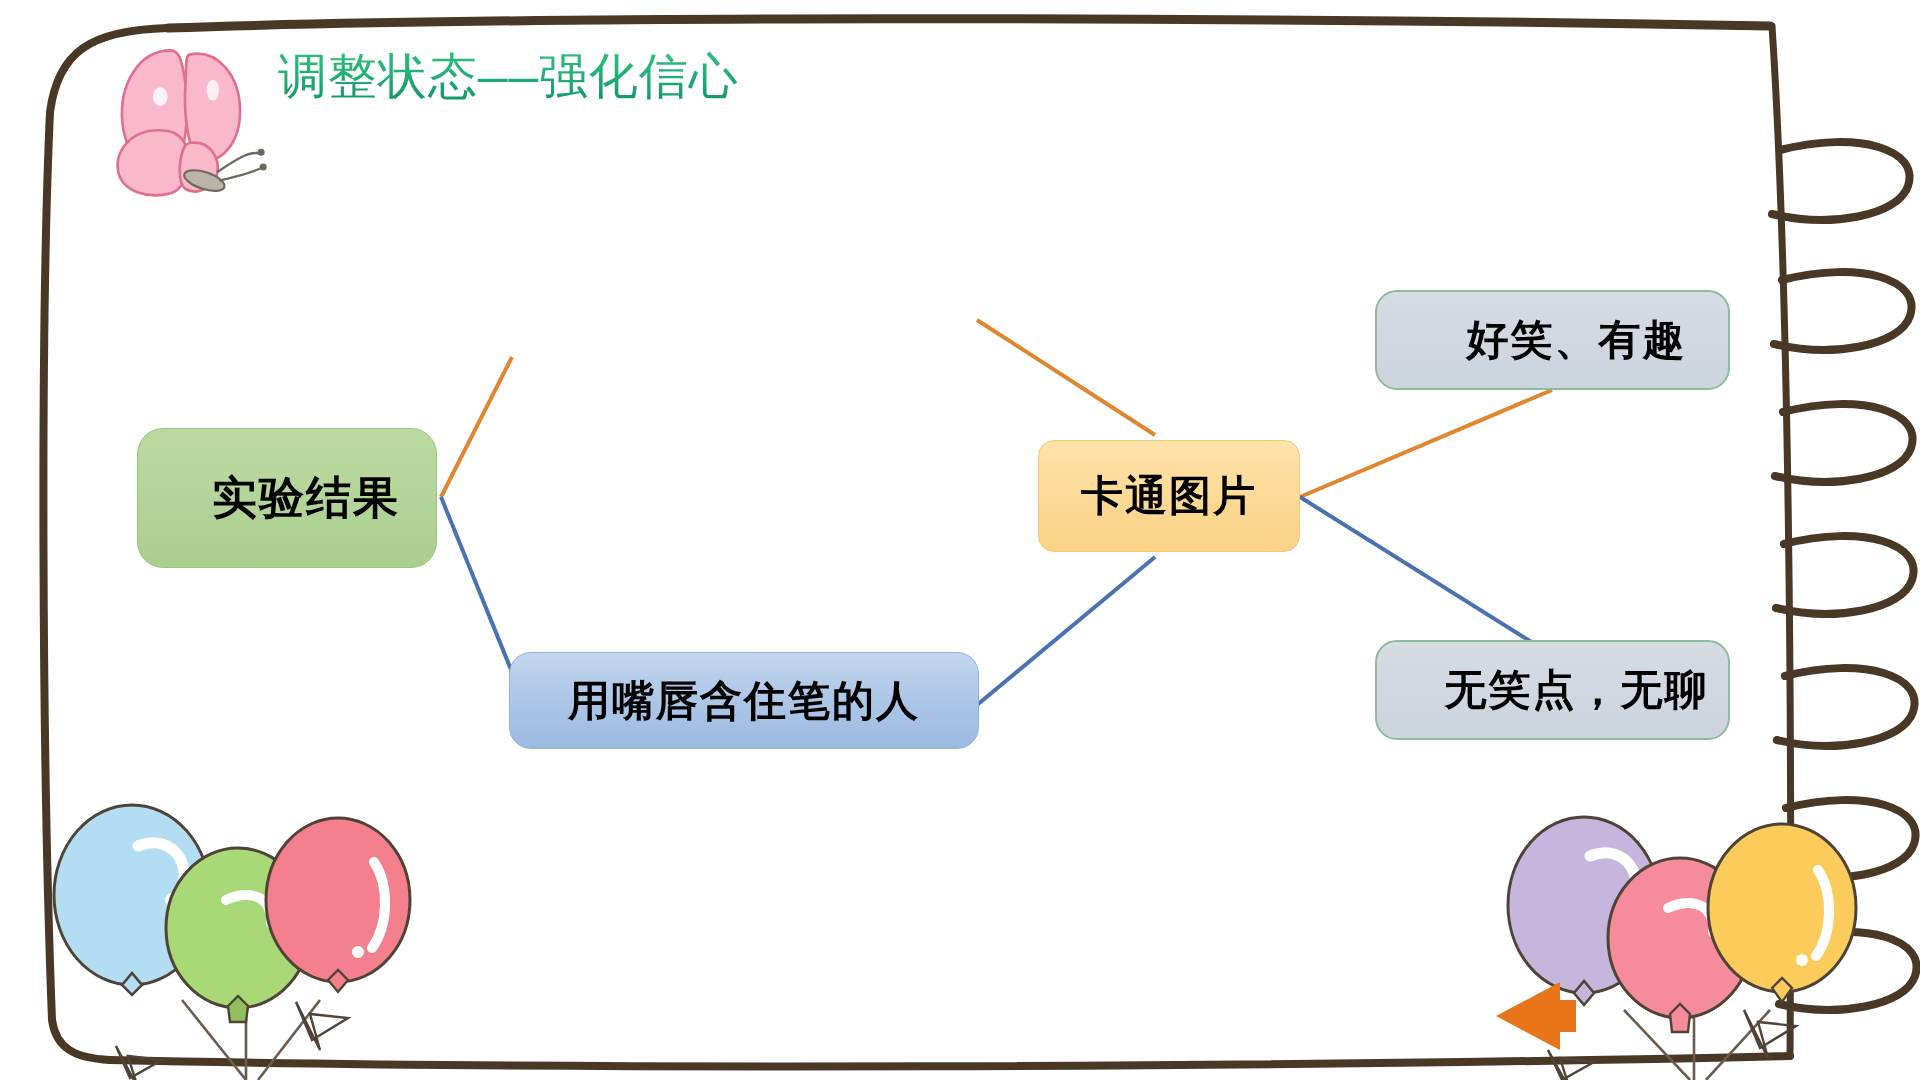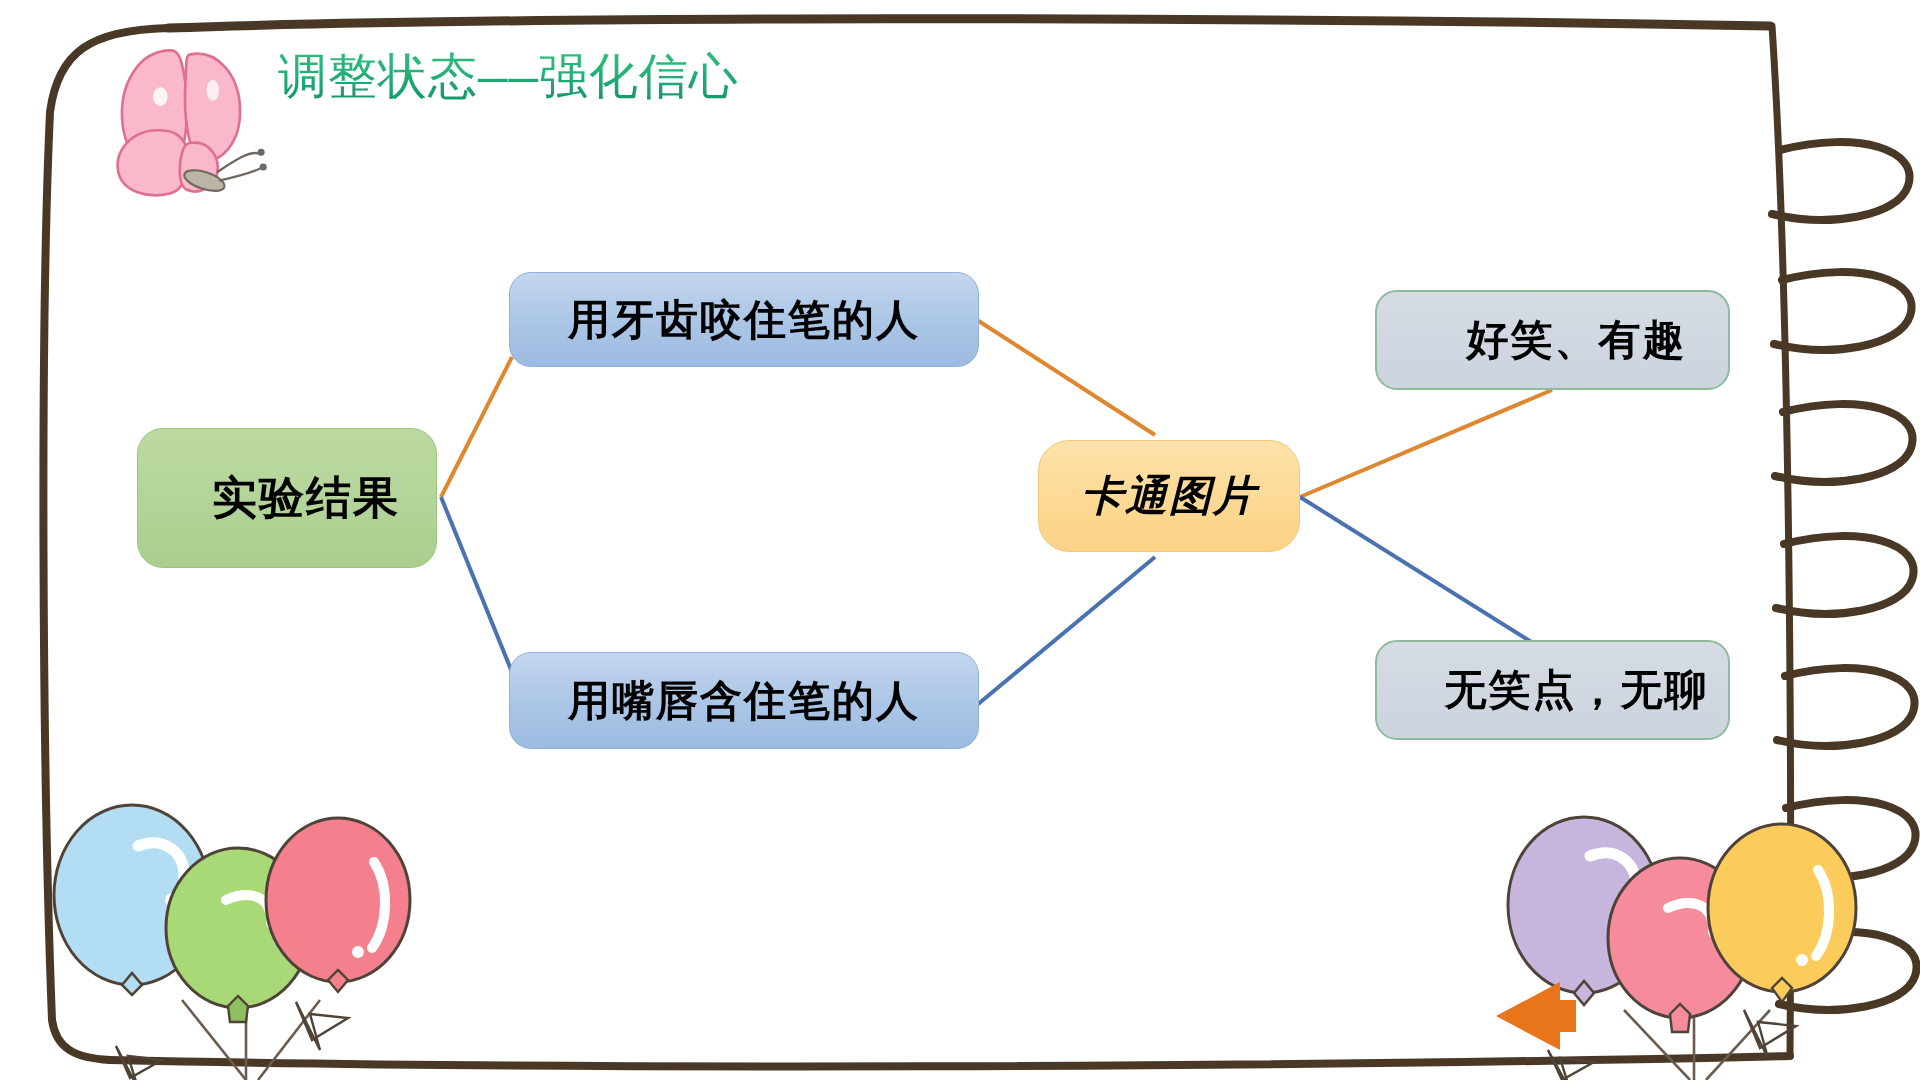--- a/index.html
+++ b/index.html
@@ -61,23 +61,22 @@
   }
   .node-blue {
     background: linear-gradient(180deg, #c3d6ee 0%, #aac5e6 55%, #9dbbe0 100%);
     border: 1px solid #8fb2da;
     border-radius: 22px;
     font-size: 42px;
   }
   .node-orange {
     background: linear-gradient(180deg, #ffe2ab 0%, #fcd994 55%, #fbd287 100%);
     border: 1px solid #f3c878;
-    border-radius: 31px;
+    border-radius: 16px;
     font-size: 42px;
-    font-style: italic;
   }
   .node-gray {
     background: linear-gradient(180deg, #d6dce4 0%, #d0d7e0 55%, #ccd4de 100%);
     border: 2px solid #8fbb9d;
     border-radius: 22px;
     font-size: 42px;
     padding-left: 48px;
   }
   
   svg.deco { overflow: visible; }
@@ -137,21 +136,20 @@
 
     <line x1="977" y1="705" x2="1155" y2="557" stroke="#4a72b0" stroke-width="4"></line>
 
     <line x1="1300" y1="497" x2="1552" y2="390" stroke="#e0862f" stroke-width="4"></line>
 
     <line x1="1300" y1="497" x2="1552" y2="655" stroke="#4a72b0" stroke-width="4"></line>
   </svg>
 
   <div class="node node-green" style="left:137px; top:428px; width:300px; height:140px;padding-left:38px;">实验结果</div>
 
-  <div class="node node-blue" style="left:509px; top:272px; width:470px; height:95px;">用牙齿咬住笔的人</div>
 
   <div class="node node-blue" style="left:509px; top:652px; width:470px; height:97px;">用嘴唇含住笔的人</div>
 
   <div class="node node-orange" style="left:1038px; top:440px; width:262px; height:112px;">卡通图片</div>
 
   <div class="node node-gray" style="left:1375px; top:290px; width:355px; height:100px;">好笑、有趣</div>
 
   <div class="node node-gray" style="left:1375px; top:640px; width:355px; height:100px;">无笑点，无聊</div>
 
   <svg class="layer deco" viewBox="0 0 1920 1080">

